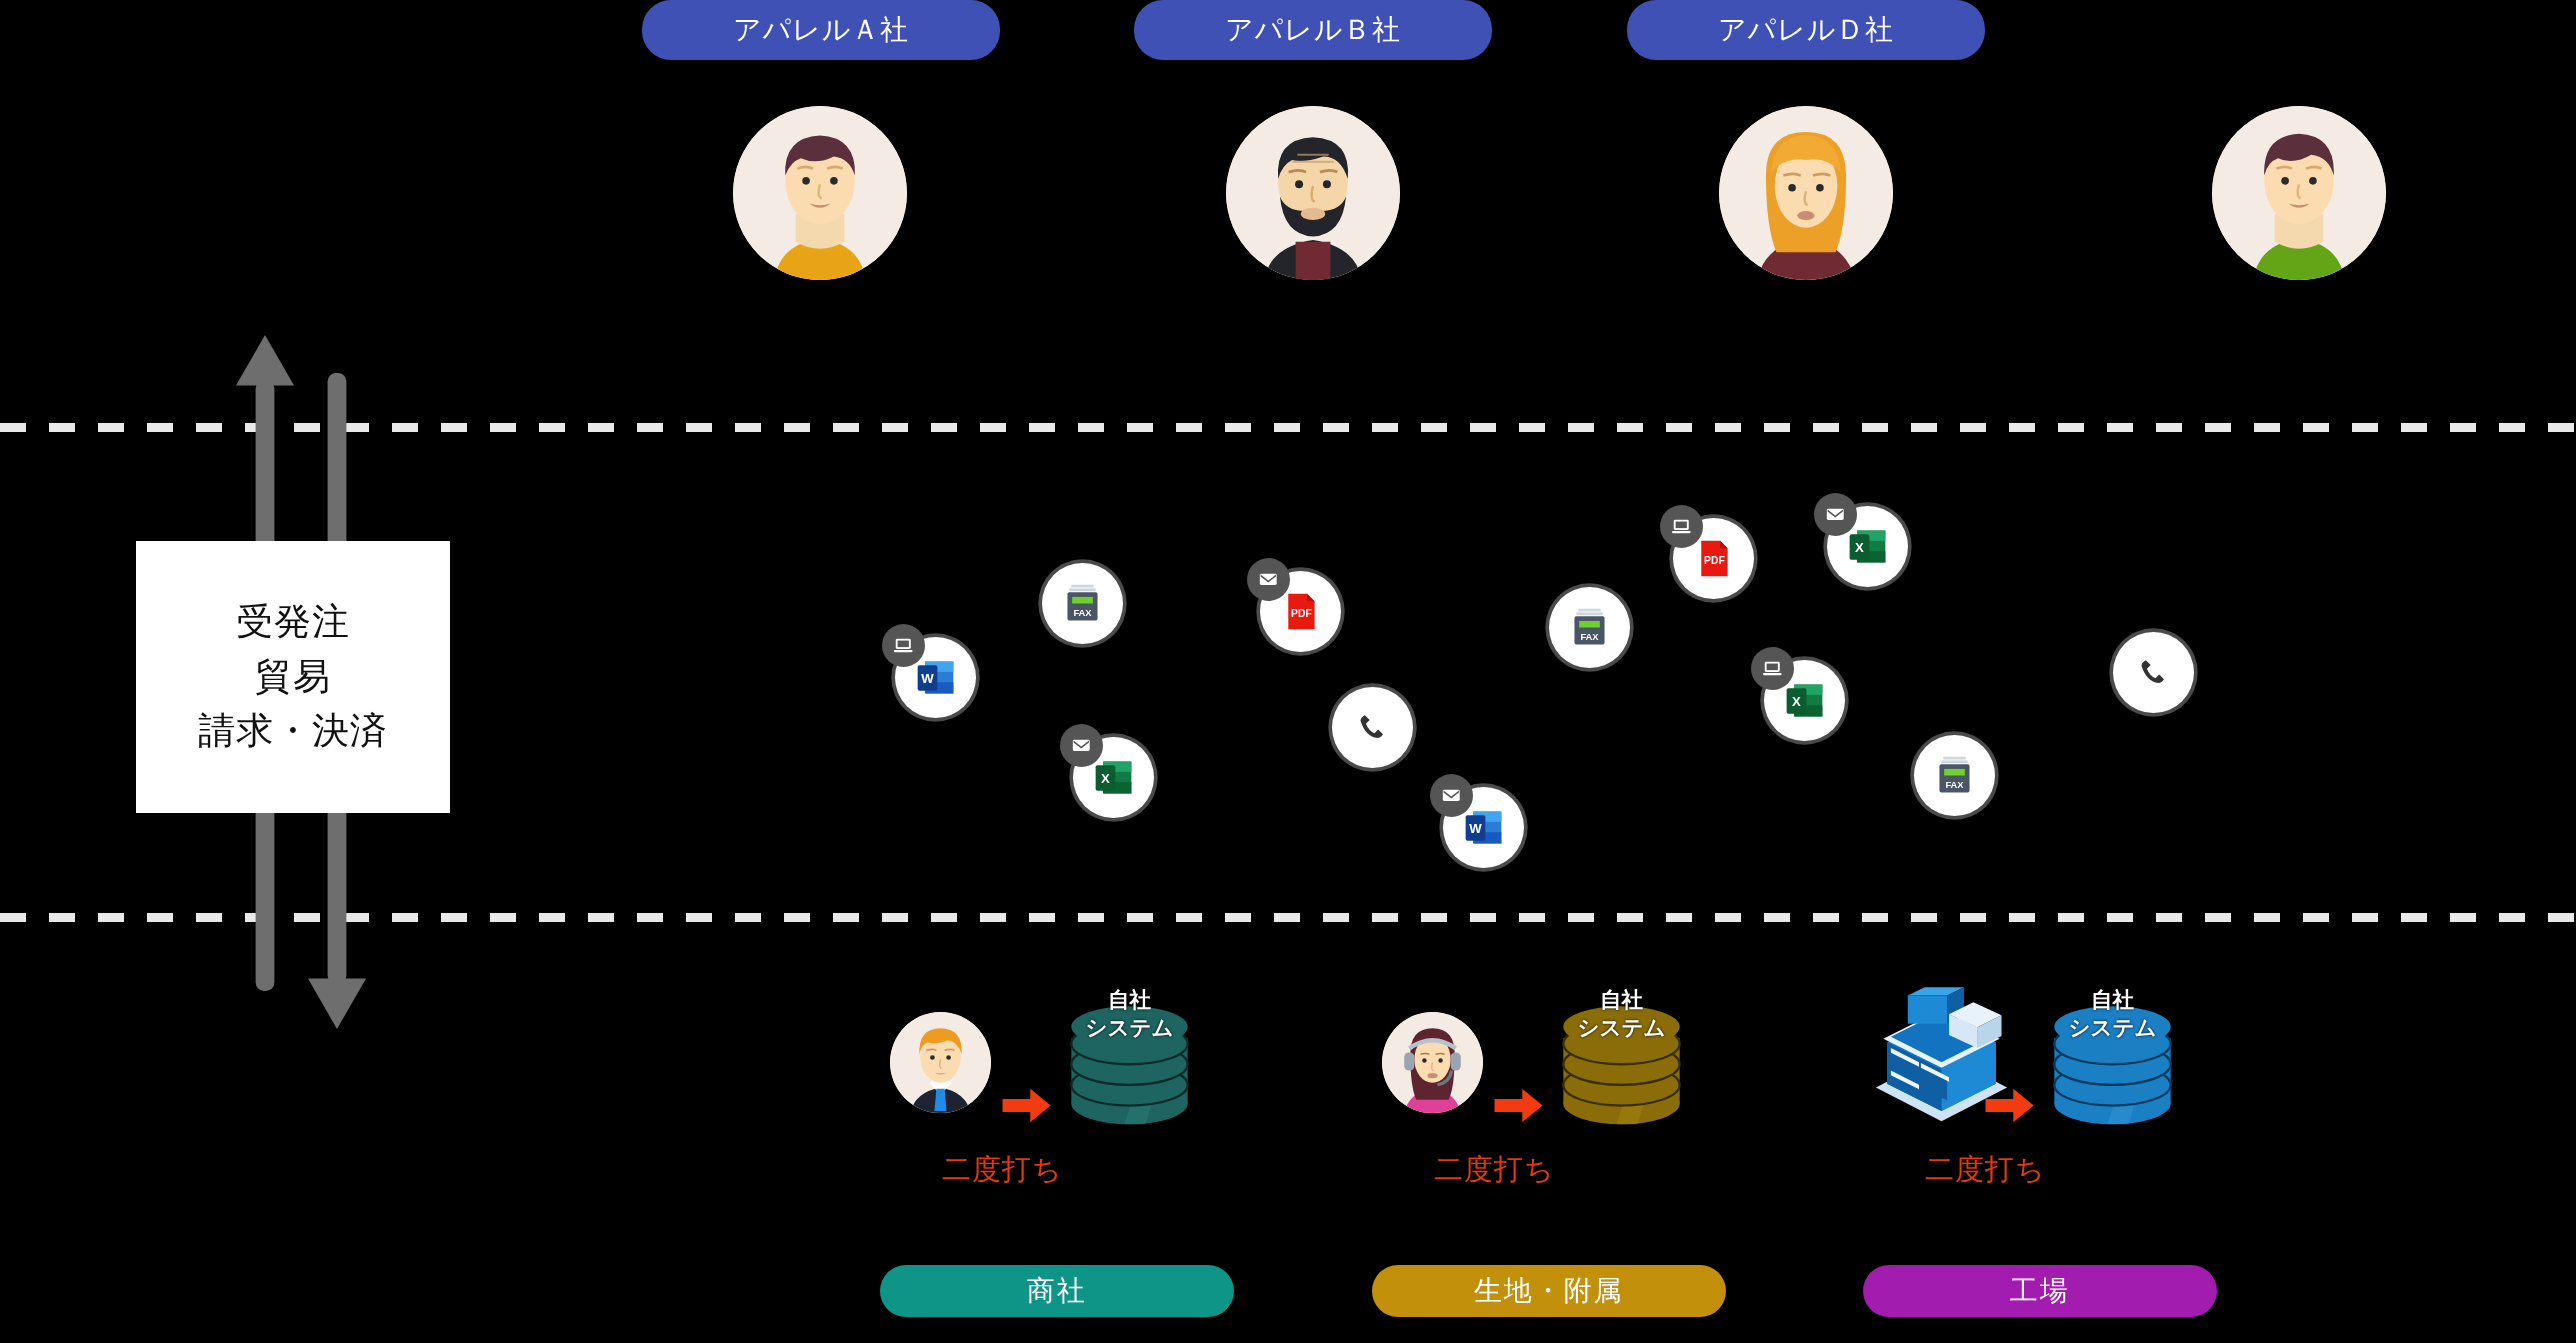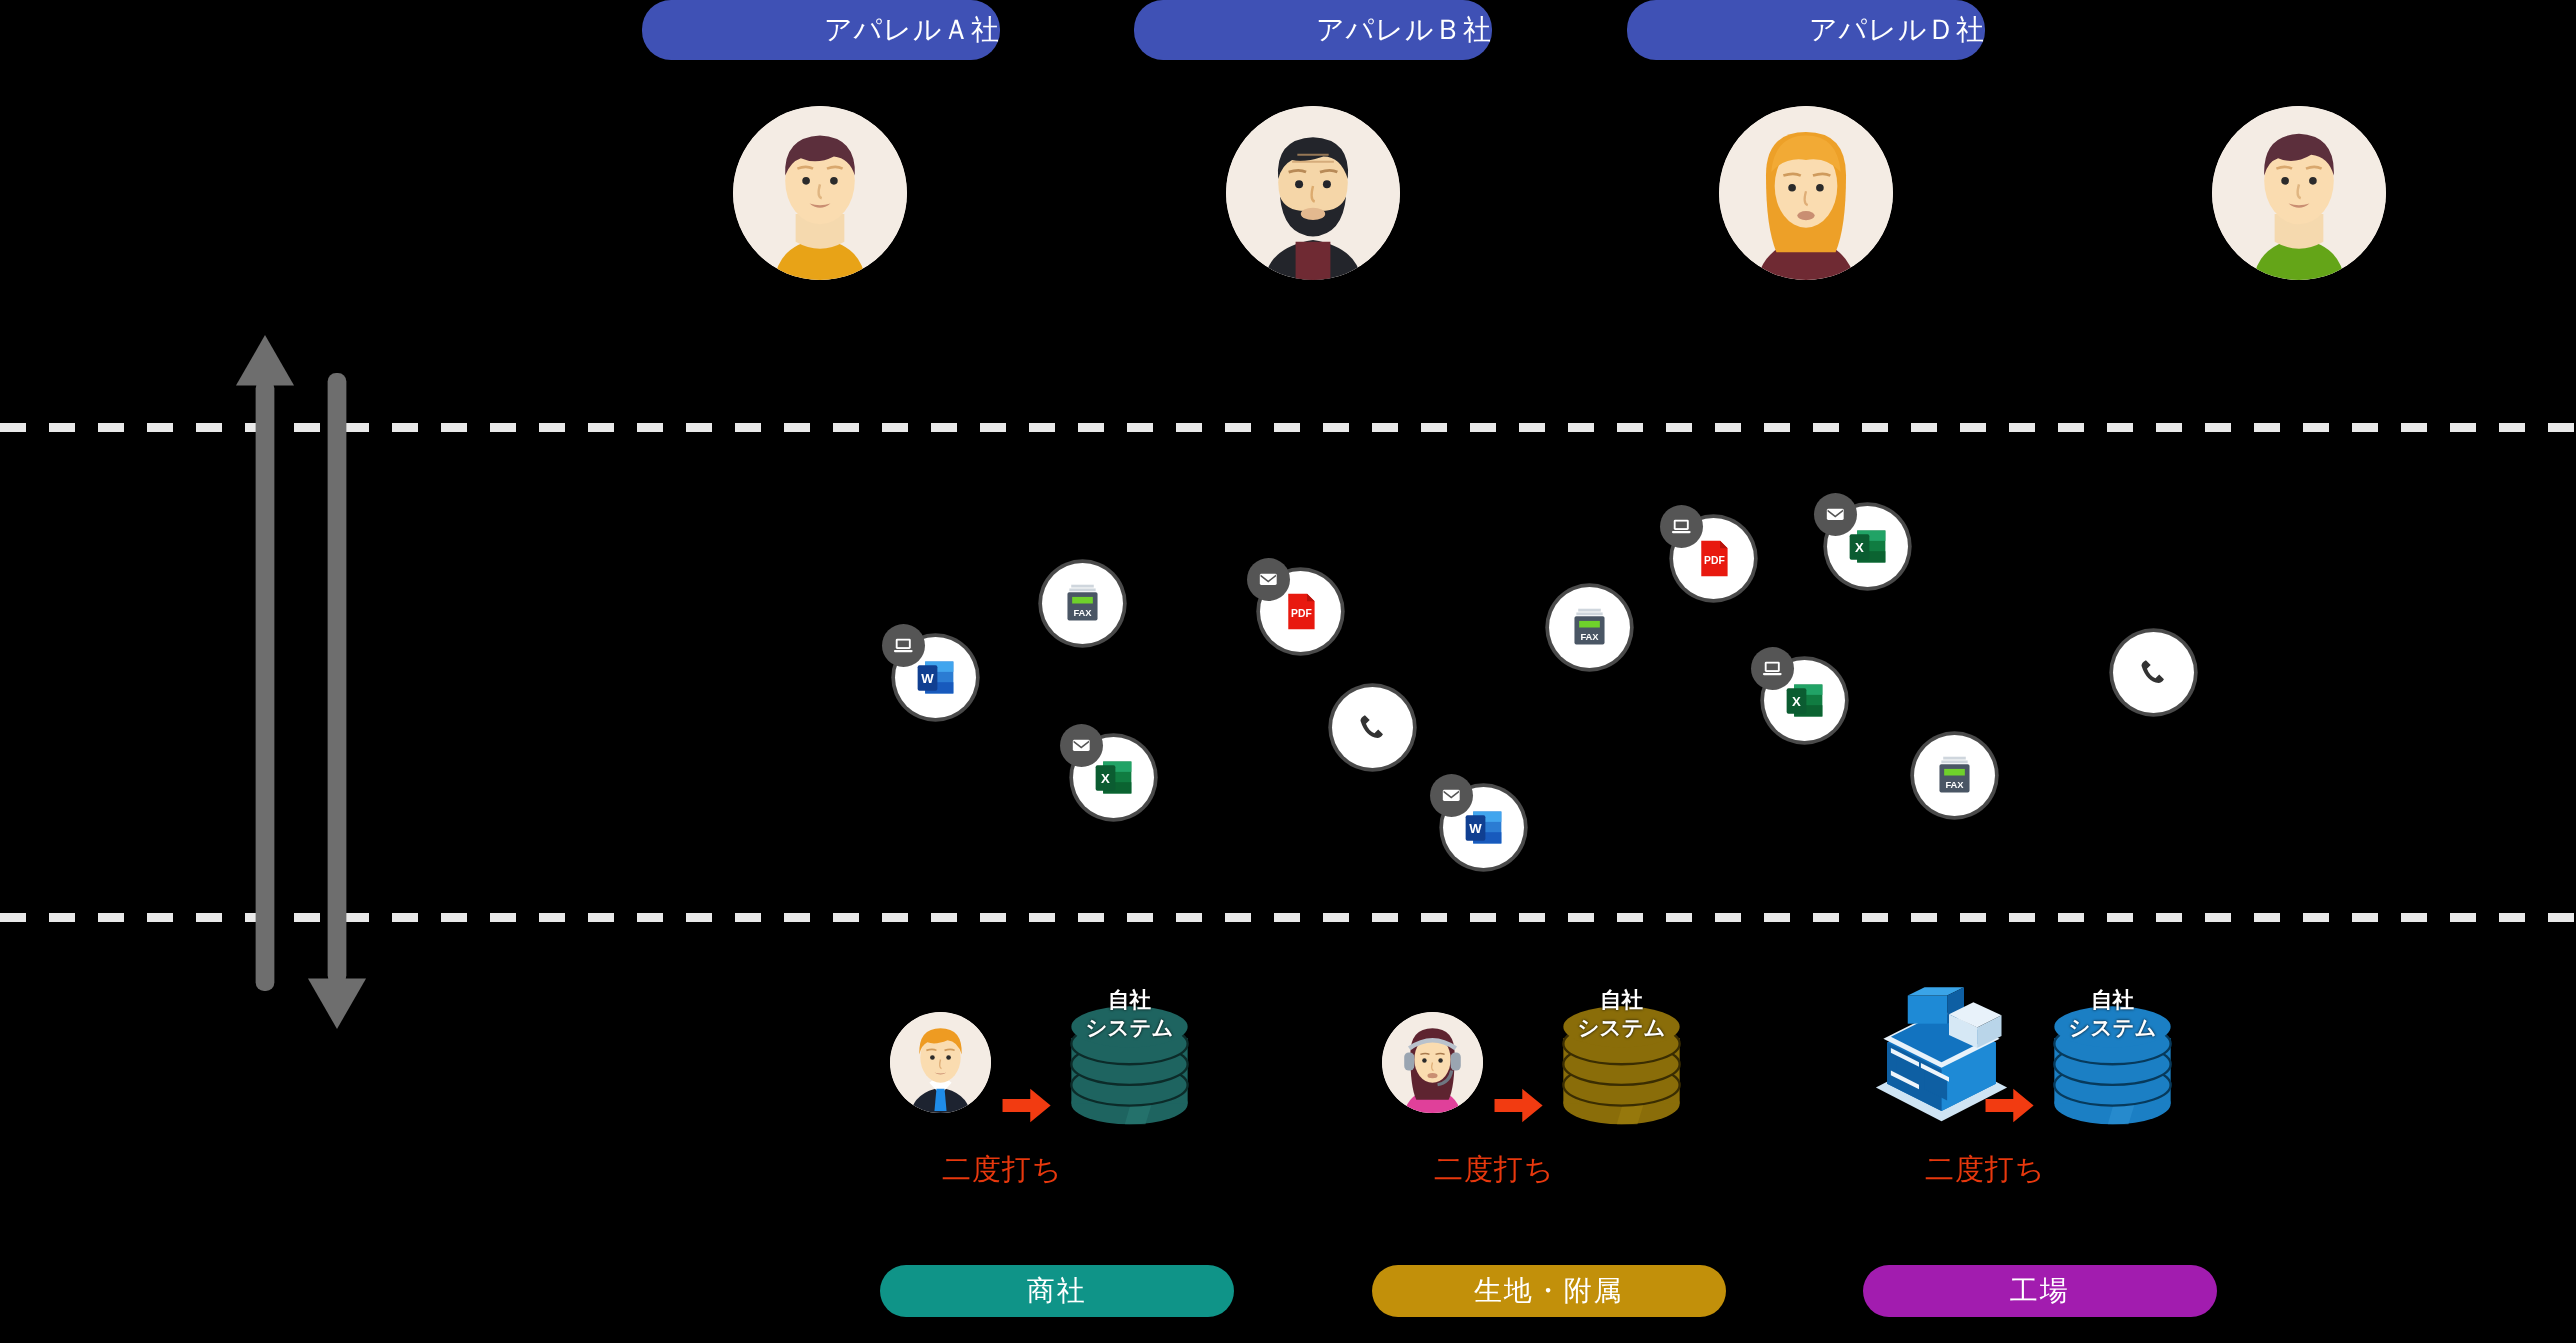--- a/index.html
+++ b/index.html
@@ -20,21 +20,21 @@
     height:58px;
     border-radius:29px;
     display:flex;
     align-items:center;
     justify-content:center;
     color:#ffffff;
     font-size:28px;
     letter-spacing:0.9px;
     box-sizing:border-box;
   }
-  .pill-apparel{background:#3f51b5;width:358px;height:60px;top:0px;justify-content:flex-end;}
+  .pill-apparel{background:#3f51b5;width:358px;height:60px;top:0px;}
 
   
   .avatar{
     position:absolute;
     width:174px;height:174px;
     border-radius:50%;
     overflow:hidden;
     background:#f3ece5;
   }
   .avatar svg{display:block;width:174px;height:174px;}
@@ -210,20 +210,25 @@
       <path d="M35 0 L66 54 L4 54 Z" fill="#6e6e6e"></path>
     </svg>
   </div>
   <div class="vArrowWrap" style="left:304px;top:373px;">
     <svg width="66" height="656" viewBox="0 0 70 700">
       <rect x="25" y="0" width="20" height="652" rx="9" fill="#6e6e6e"></rect>
       <path d="M35 700 L66 646 L4 646 Z" fill="#6e6e6e"></path>
     </svg>
   </div>
 
+  <div class="infobox" style="left:136px;top:541px;width:314px;height:272px;">
+    <div class="ln">受発注</div>
+    <div class="ln">貿易</div>
+    <div class="ln">請求・決済</div>
+  </div>
 
   <div class="bubble" style="left:895px;top:637px;">
     <svg width="47" height="47" viewBox="0 0 50 50">
       <rect x="14" y="8" width="30" height="34" fill="#2b7cd3"></rect>
       <rect x="14" y="8" width="30" height="11" fill="#41a5ee"></rect>
       <rect x="14" y="30" width="30" height="12" fill="#185abd"></rect>
       <rect x="6" y="12" width="21" height="27" rx="2" fill="#103f91"></rect>
       <text x="16.5" y="31" font-size="14" font-family="Liberation Sans, sans-serif" font-weight="bold" fill="#fff" text-anchor="middle">W</text>
     </svg>
     <div class="badge">

